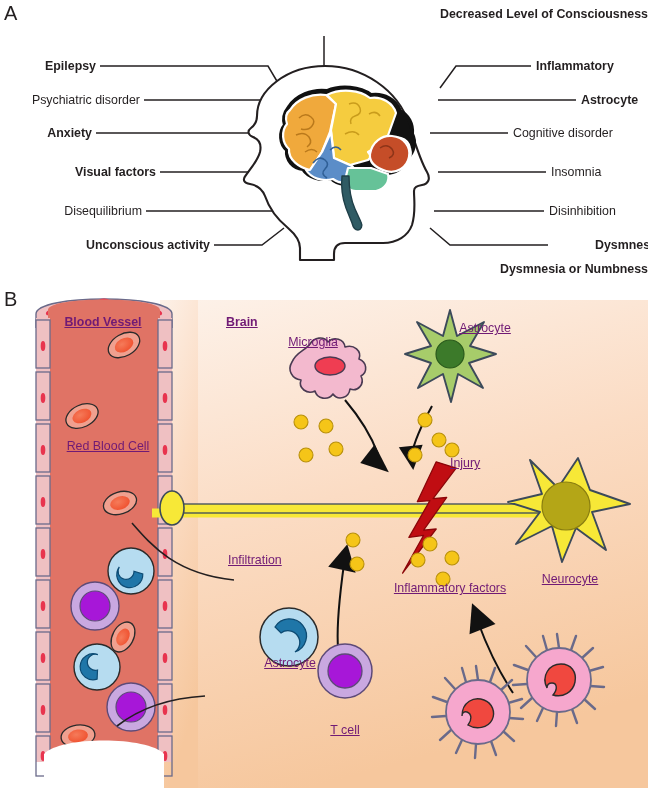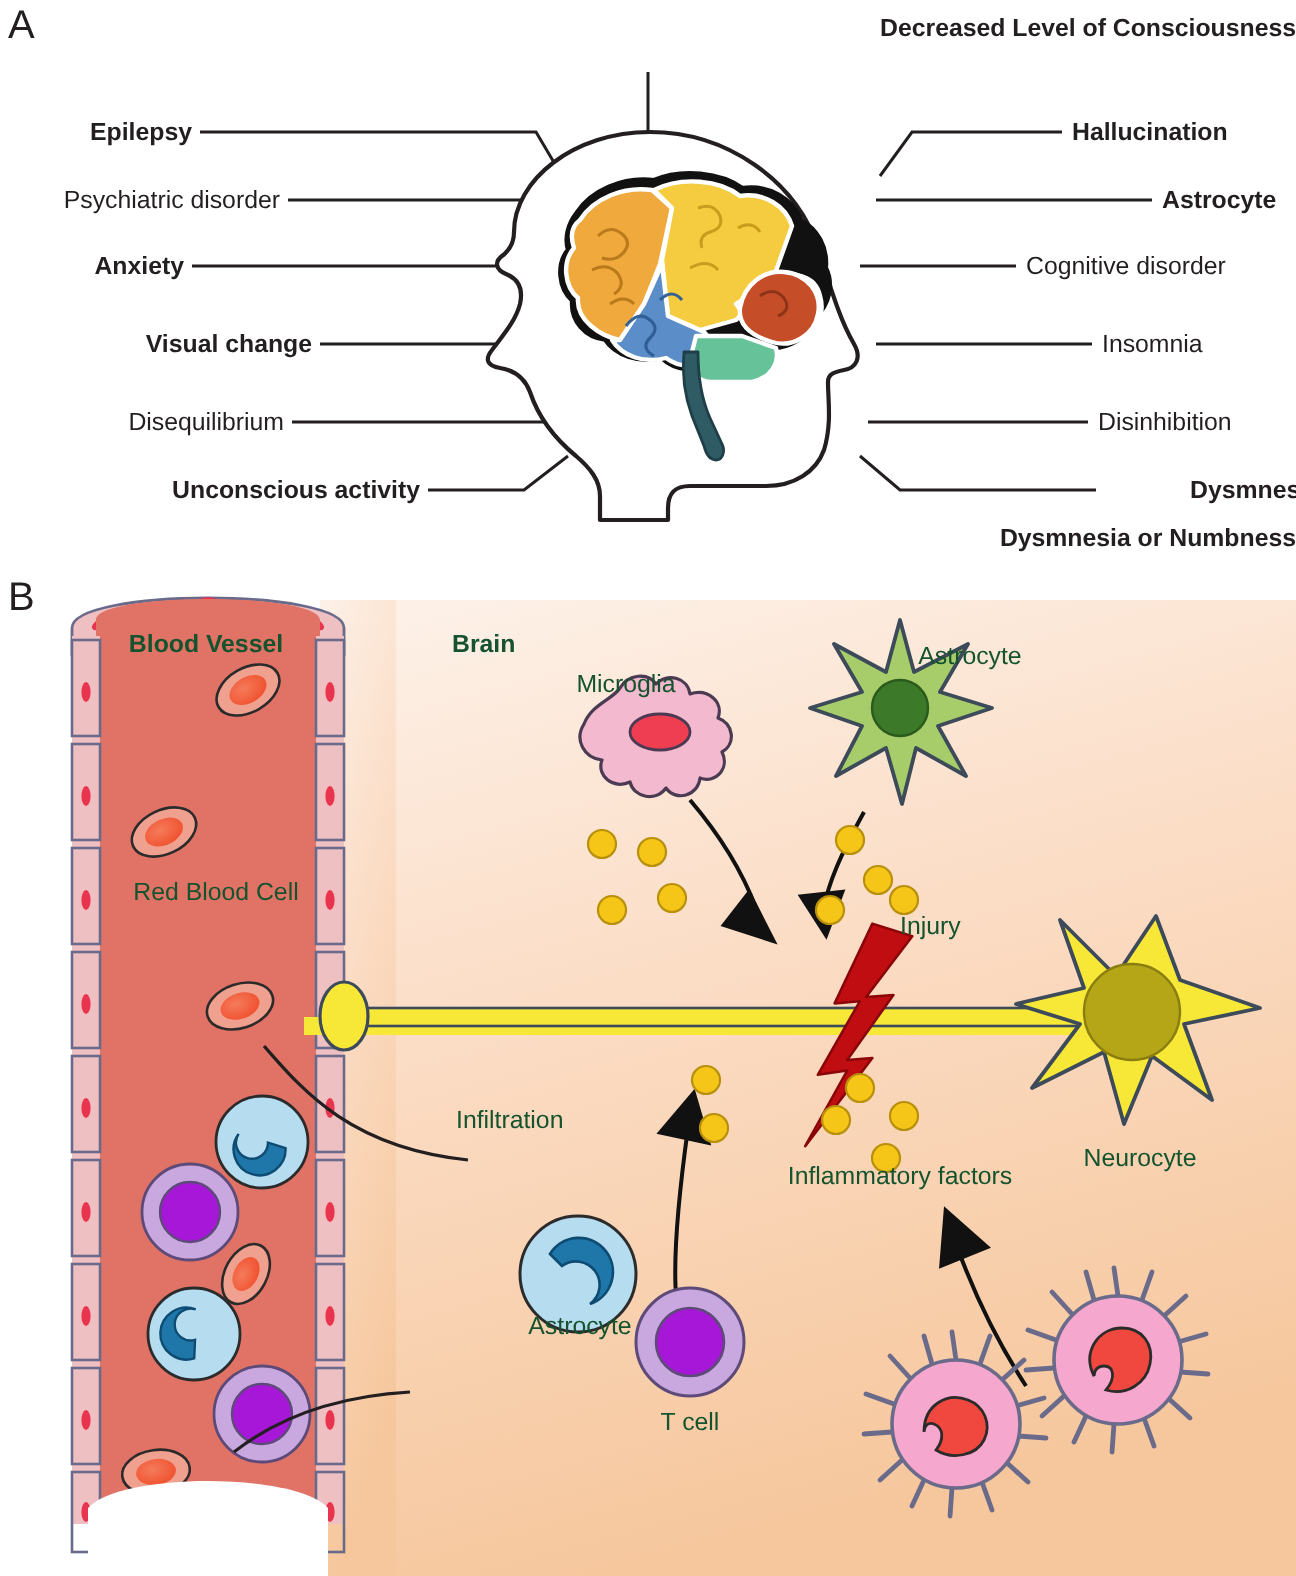--- a/index.html
+++ b/index.html
@@ -23,22 +23,22 @@
     white-space:nowrap;
   }
   .sym.bold{font-weight:700;}
   .sym.reg{font-weight:400;}
   .sym.left{text-align:right;}
   .sym.right{text-align:left;}
   .sym.center{text-align:right;}
 
   
   .blab{
-    position:absolute;font-size:12.4px;line-height:1;color:#14532d;
-    white-space:nowrap;font-weight:400;
+    position:absolute;font-size:12.4px;line-height:1;color:#701a75;
+    white-space:nowrap;font-weight:400;text-decoration:underline;
   }
   .blab.bold{font-weight:700;}
   .blab.c{text-align:center;}
 </style>
 </head>
 <body>
 
 <div class="fig">
 
   <div class="panel-letter" id="panelA-letter">A</div>
@@ -130,25 +130,25 @@
       </g>
     </g>
   </svg>
 
   <div class="sym center bold" style="left:0;top:8px;width:648px;">Decreased Level of Consciousness</div>
   <div class="sym center bold" style="left:0;top:263px;width:648px;">Dysmnesia or Numbness</div>
 
   <div class="sym left bold" style="right:552px;top:60px;">Epilepsy</div>
   <div class="sym left reg" style="right:508px;top:94px;">Psychiatric disorder</div>
   <div class="sym left bold" style="right:556px;top:127px;">Anxiety</div>
-  <div class="sym left bold" style="right:492px;top:166px;">Visual change</div>
+  <div class="sym left bold" style="right:492px;top:166px;">Visual factors</div>
   <div class="sym left reg" style="right:506px;top:205px;">Disequilibrium</div>
   <div class="sym left bold" style="right:438px;top:239px;">Unconscious activity</div>
 
-  <div class="sym right bold" style="left:536px;top:60px;">Hallucination</div>
+  <div class="sym right bold" style="left:536px;top:60px;">Inflammatory</div>
   <div class="sym right bold" style="left:581px;top:94px;">Astrocyte</div>
   <div class="sym right reg" style="left:513px;top:127px;">Cognitive  disorder</div>
   <div class="sym right reg" style="left:551px;top:166px;">Insomnia</div>
   <div class="sym right reg" style="left:549px;top:205px;">Disinhibition</div>
   <div class="sym right bold" style="left:553px;top:239px;margin-left:42px;">Dysmnesia</div>
 
   <div class="panel-letter" id="panelB-letter">B</div>
 
   <svg width="648" height="500" viewBox="0 0 648 500" style="position:absolute;left:0;top:288px;">
     <defs>
@@ -423,15 +423,15 @@
   <div class="blab c" style="left:28px;top:440px;width:160px;">Red Blood Cell</div>
   <div class="blab" style="left:228px;top:554px;">Infiltration</div>
 
   <div class="blab c" style="left:258px;top:336px;width:110px;">Microglia</div>
   <div class="blab c" style="left:430px;top:322px;width:110px;">Astrocyte</div>
   <div class="blab" style="left:450px;top:457px;">Injury</div>
   <div class="blab c" style="left:510px;top:573px;width:120px;">Neurocyte</div>
   <div class="blab c" style="left:360px;top:582px;width:180px;">Inflammatory factors</div>
 
   <div class="blab c" style="left:238px;top:657px;width:104px;">Astrocyte</div>
-  <div class="blab c" style="left:300px;top:705px;width:90px;">T cell</div>
+  <div class="blab c" style="left:300px;top:724px;width:90px;">T cell</div>
 
 </div>
 
 </body></html>

